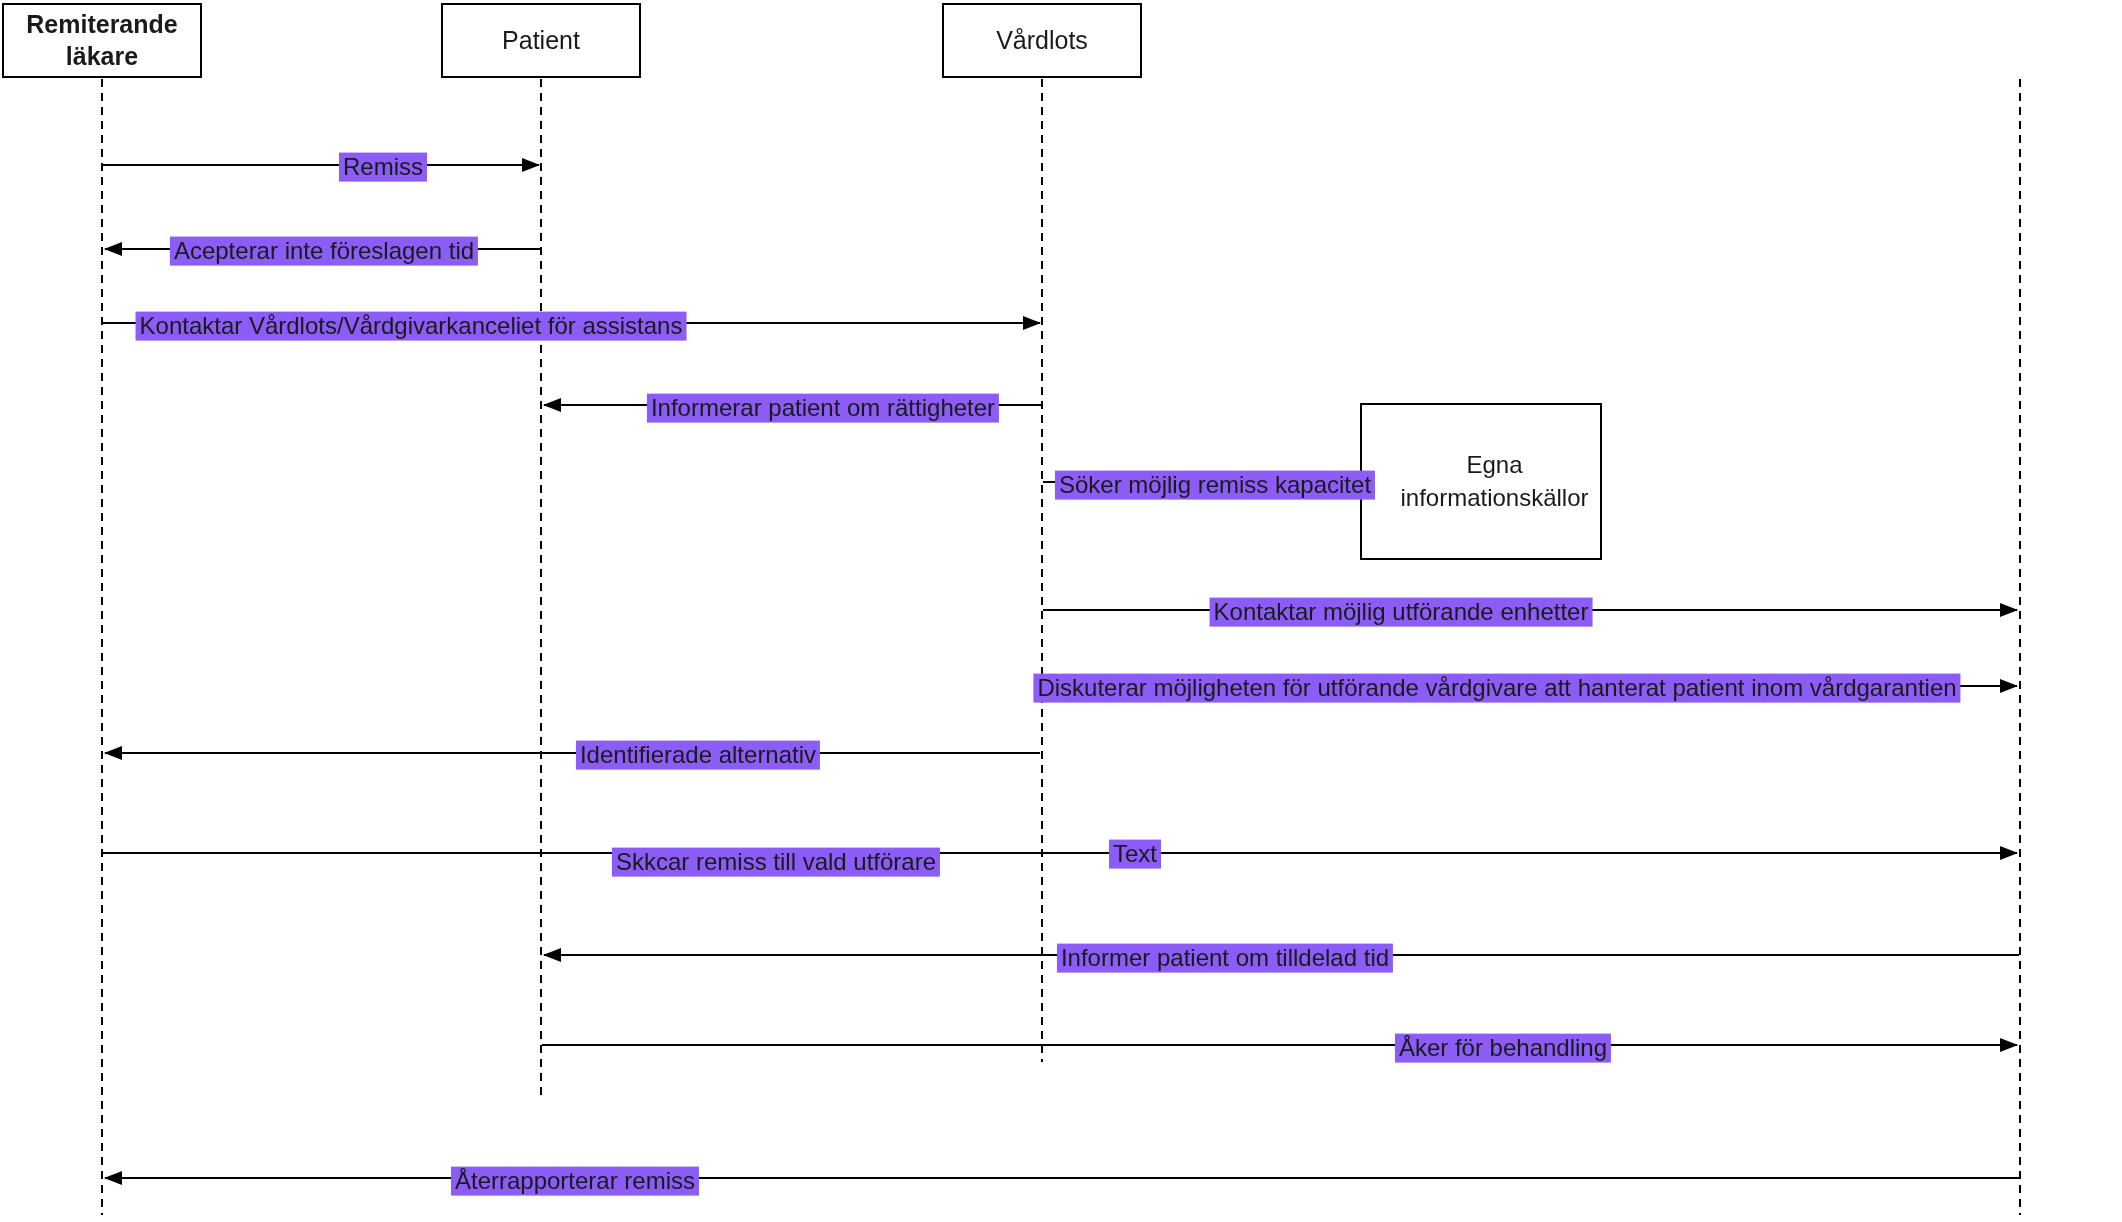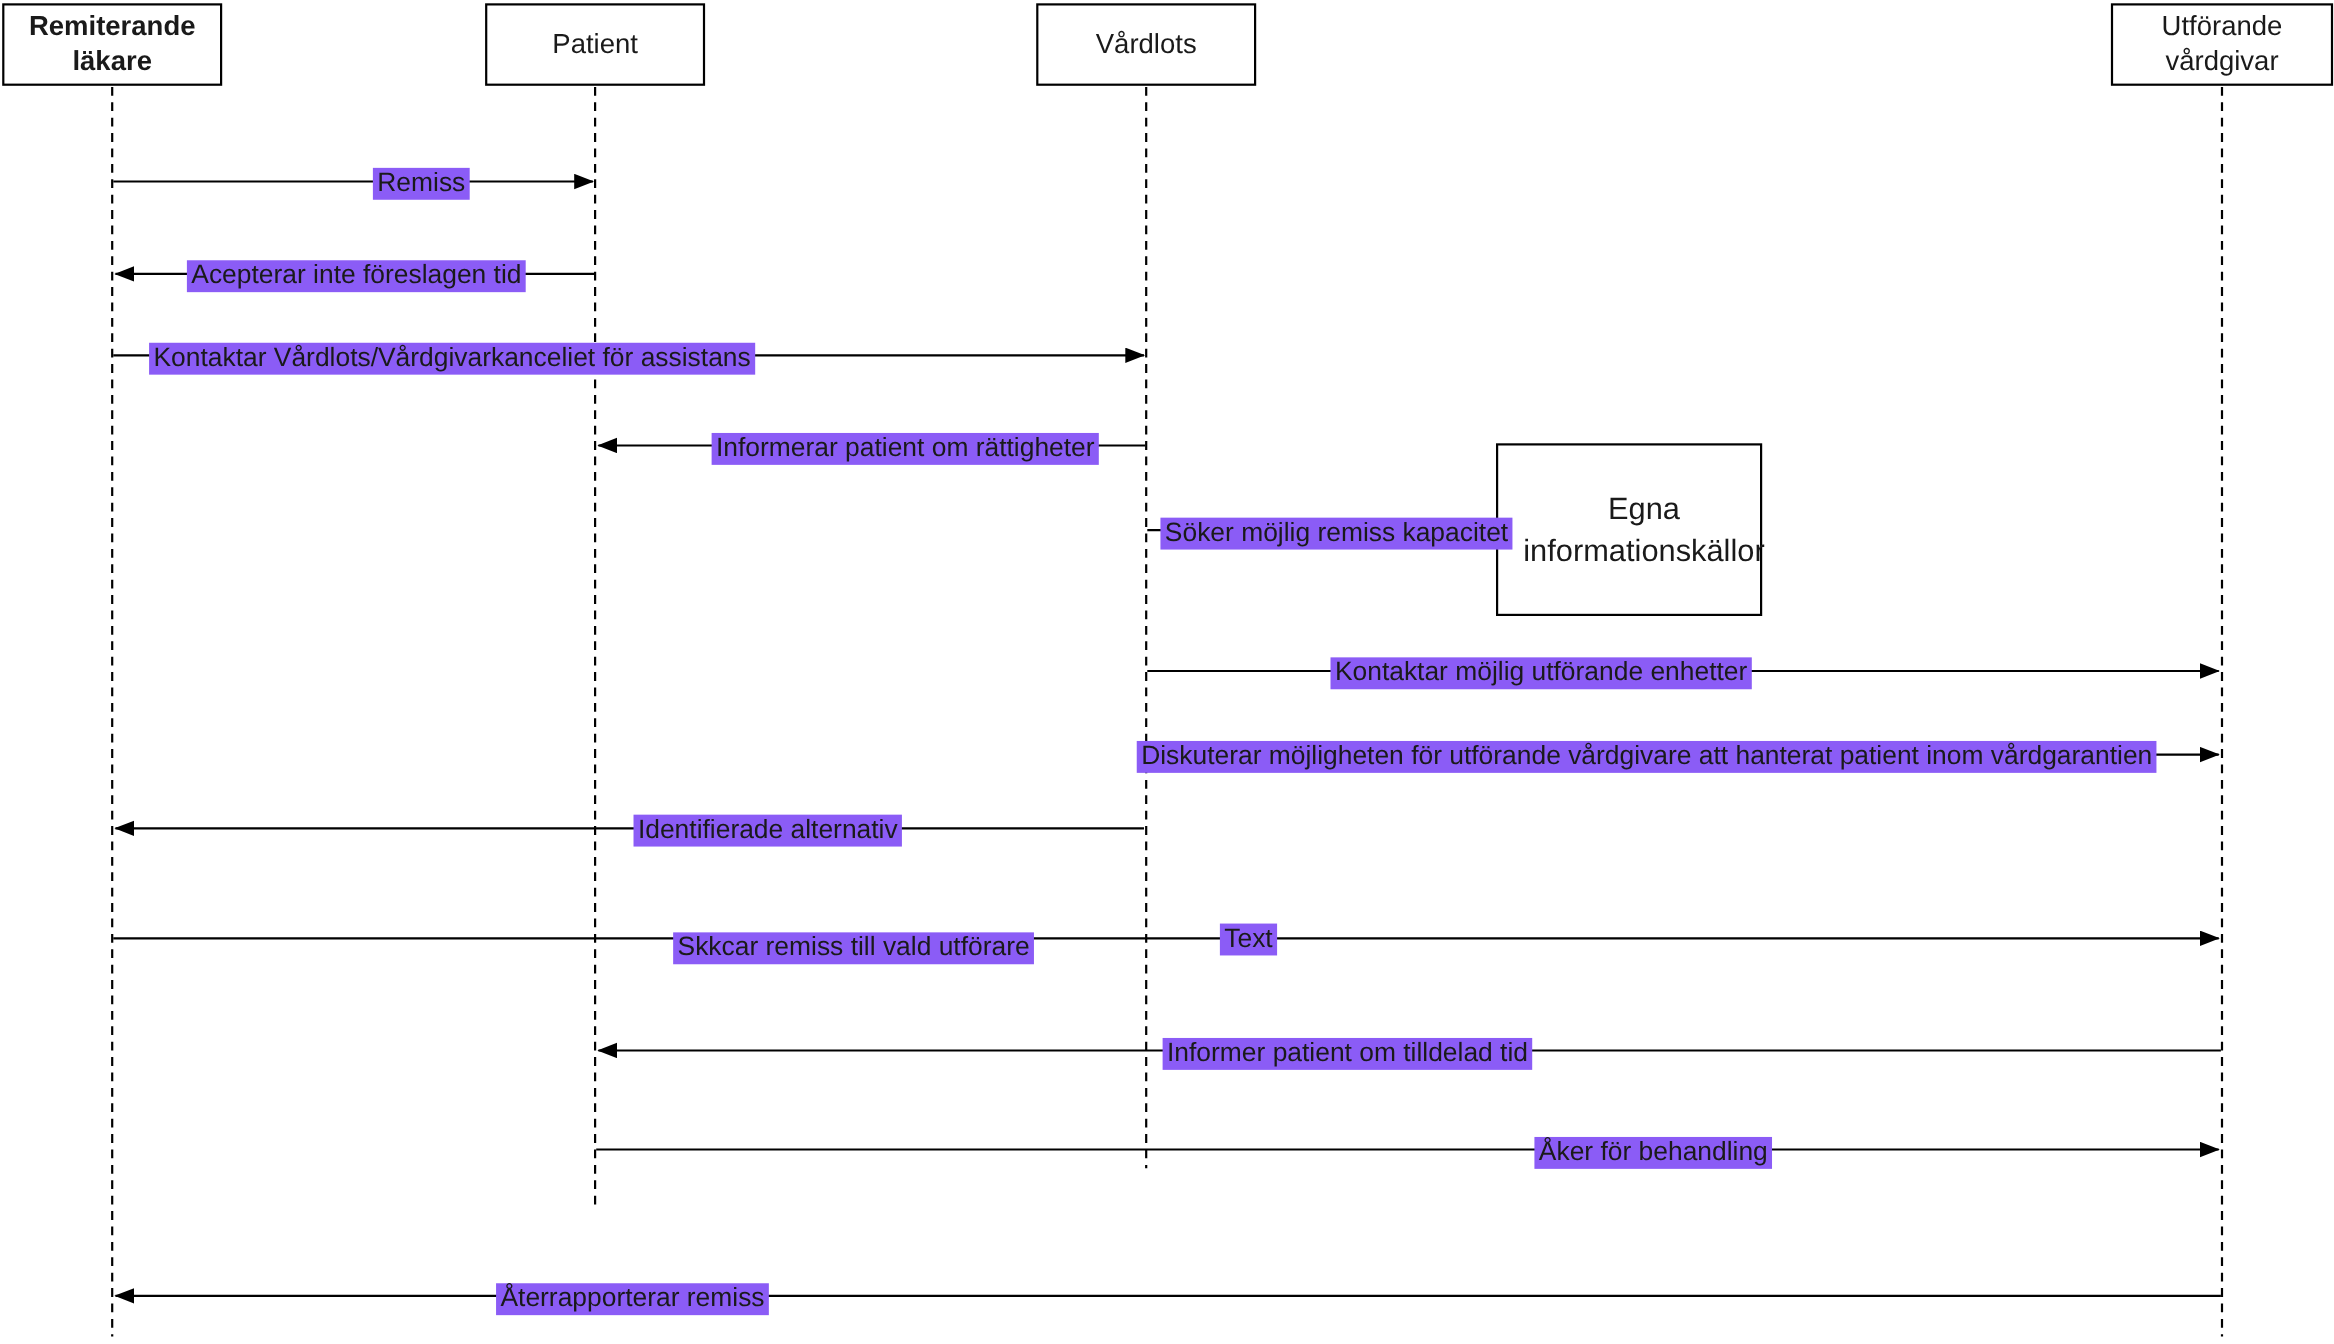--- a/index.html
+++ b/index.html
@@ -19,21 +19,21 @@
     border: 2px solid #000000;
     background: #ffffff;
     display: flex;
     align-items: center;
     justify-content: center;
     text-align: center;
     white-space: pre-line;
     line-height: 1.25;
   }
   .actor-box { font-size: 25px; }
-  .object-box { font-size: 28px; line-height: 1.35; padding-left: 27px; }
+  .object-box { font-size: 24px; line-height: 1.35; padding-left: 27px; }
   .msg {
     position: absolute;
     transform: translate(-50%, -50%);
     white-space: nowrap;
     background: #8b5cf6;
     padding: 0 4px;
     font-size: 24px;
     line-height: 1.2;
   }
 </style>
@@ -71,24 +71,20 @@
   <div class="actor-box" style="left:2px; top:3px; width:200px; height:75px;font-weight:bold;">
     <span>Remiterande
 läkare</span>
   </div>
   <div class="actor-box" style="left:441px; top:3px; width:200px; height:75px;">
     <span>Patient</span>
   </div>
   <div class="actor-box" style="left:942px; top:3px; width:200px; height:75px;">
     <span>Vårdlots</span>
   </div>
-  <div class="actor-box" style="left:1919px; top:3px; width:202px; height:75px;">
-    <span>Utförande
-vårdgivar</span>
-  </div>
 
   <div class="object-box" style="left:1360px; top:403px; width:242px; height:157px;">
     <span>Egna
 informationskällor</span>
   </div>
 
   <span class="msg" style="left:383px; top:167px;">Remiss</span>
   <span class="msg" style="left:324px; top:251px;">Acepterar inte föreslagen tid</span>
   <span class="msg" style="left:411px; top:326px;">Kontaktar Vårdlots/Vårdgivarkanceliet för assistans</span>
   <span class="msg" style="left:823px; top:408px;">Informerar patient om rättigheter</span>

